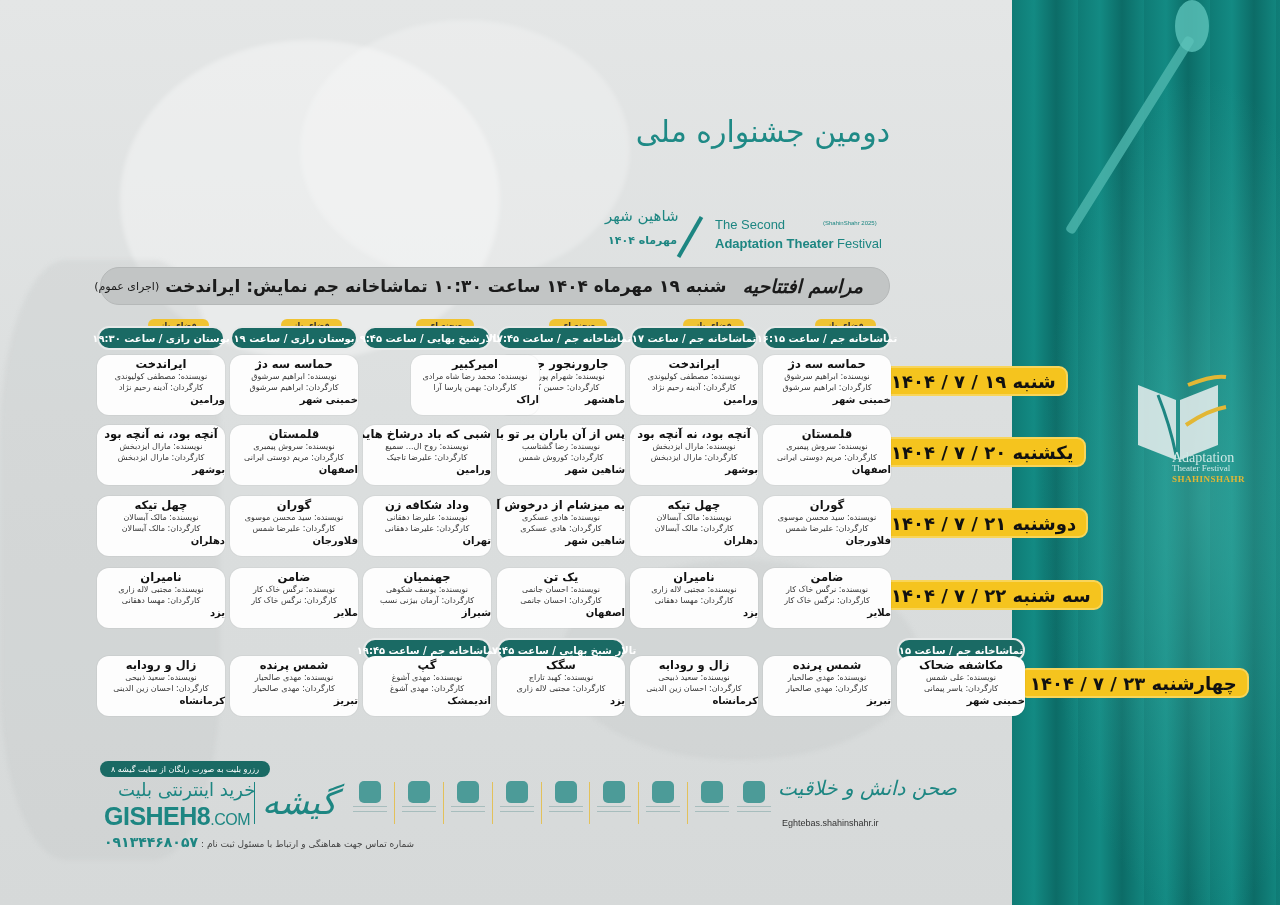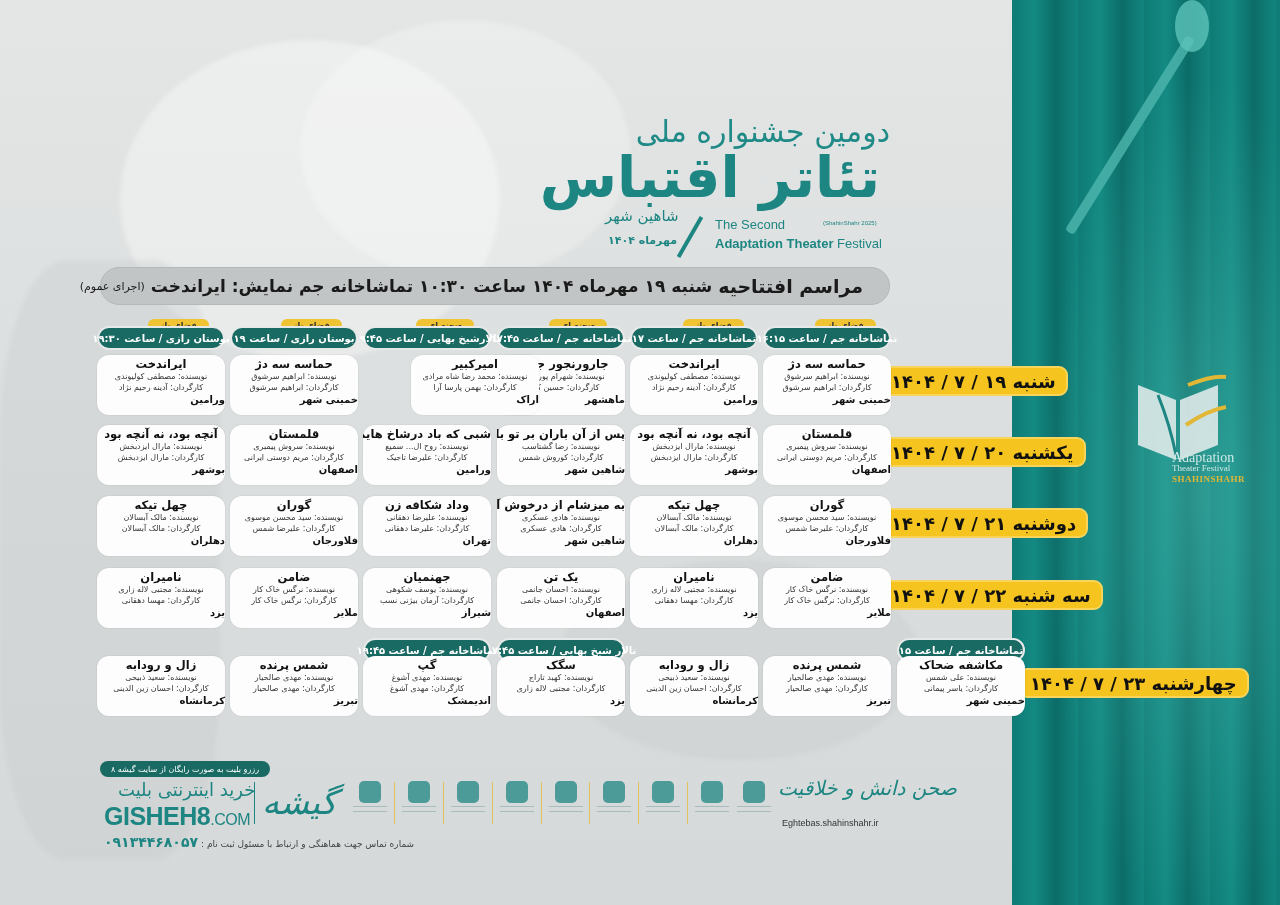--- a/index.html
+++ b/index.html
@@ -64,21 +64,21 @@
   .hdr-en2 { position: absolute; left: 135px; top: 126px; font-size: 13px; color: #1d8682; direction: ltr; font-family: "Liberation Sans", sans-serif; white-space: nowrap; }
   .hdr-en2 b { font-weight: bold; }
 
   
   .opening {
     position: absolute; left: 100px; top: 267px; width: 790px; height: 38px;
     background: #c2c5c5; border-radius: 19px; border: 1px solid #b5b8b8;
     display: flex; align-items: center; justify-content: flex-start; padding: 0 26px;
     font-size: 17px; font-weight: bold; color: #1a1a1a; white-space: nowrap;
   }
-  .opening .lead { font-size: 19px; font-weight: 900; margin-left: 6px; }
+  .opening .lead { font-size: 19px; font-weight: 900; margin-left: 16px; font-style: italic; }
   .opening .note { font-size: 11px; font-weight: normal; margin-right: 6px; }
 
   
   .col-hdr {
     position: absolute; width: 128px; height: 24px; background: #1a6a64; color: #fff;
     border-radius: 12px; font-size: 10px; font-weight: bold; display: flex; align-items: center;
     justify-content: center; white-space: nowrap; border: 2px solid #e7e9e9;
   }
   .col-tag {
     position: absolute; height: 12px; padding: 0 12px; background: #f0c332; color: #333;
@@ -144,21 +144,20 @@
   <path d="M58 60 Q80 45 98 42" stroke="#e2b735" stroke-width="4" fill="none"></path>
 </svg>
 <div class="side-logo-text">
   <div class="t1">Adaptation</div>
   <div class="t2">Theater Festival</div>
   <div class="t3">SHAHINSHAHR</div>
 </div>
 
 <div class="hdr">
   <div class="hdr-sub">دومین جشنواره ملی</div>
-  <div class="hdr-main">تئاتر اقتباس</div>
   <div class="hdr-slash"></div>
   <div class="hdr-city">شاهین شهر</div>
   <div class="hdr-month">مهرماه ۱۴۰۴</div>
   <div class="hdr-en1">The Second</div>
   <div class="hdr-en-year">(ShahinShahr 2025)</div>
   <div class="hdr-en2"><b>Adaptation Theater</b><span> Festival</span></div>
 </div>
 
 <div class="opening">
   <span class="lead">مراسم افتتاحیه</span>

